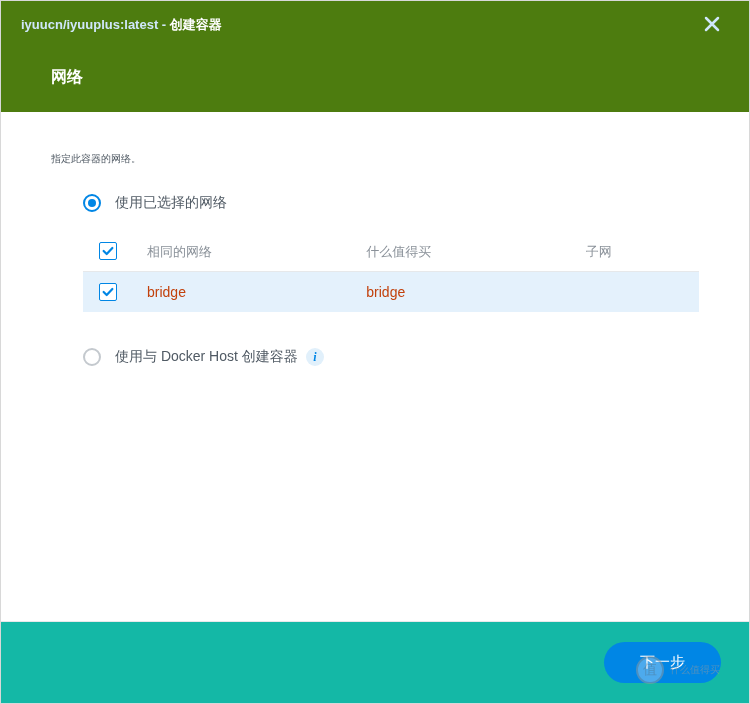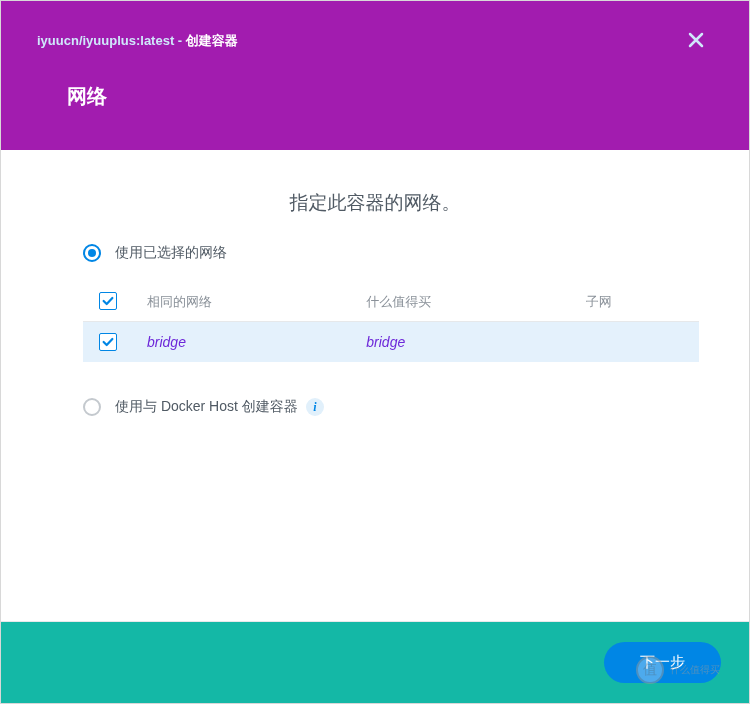--- a/index.html
+++ b/index.html
@@ -16,23 +16,23 @@
       position: relative;
     }
     .modal {
       width: 100%;
       height: 100%;
       display: flex;
       flex-direction: column;
       border: 1px solid #d8d8d8;
     }
     .header {
-      background: #a21caf;
-      color: #fff;
-      padding: 16px;
+      background: #4d7c0f;
+      color: #fff;
+      padding: 0;
     }
     .header-top {
       display: flex;
       align-items: center;
       justify-content: space-between;
       padding: 10px 25px 10px 20px;
     }
     .header-title {
       font-size: 13px;
       font-weight: 600;
@@ -45,35 +45,34 @@
       cursor: pointer;
       font-size: 20px;
       color: #d0e7fb;
       line-height: 1;
       padding: 4px;
     }
     .header-sub {
       padding: 18px 50px 24px 50px;
     }
     .header-sub-title {
-      font-size: 20px;
+      font-size: 16px;
       font-weight: 700;
       color: #fff;
     }
     .content {
       flex: 1;
       padding: 40px 50px 20px 50px;
       overflow: auto;
       color: #505a64;
     }
     .desc {
-      font-size: 19px;
+      font-size: 10px;
       color: #505a64;
       margin-bottom: 28px;
-      text-align: center;
     }
     .radio-row {
       display: flex;
       align-items: flex-start;
       margin-bottom: 20px;
       padding-left: 32px;
     }
     .radio-outer {
       width: 18px;
       height: 18px;
@@ -121,23 +120,22 @@
     th.check-col, td.check-col {
       width: 50px;
       text-align: center;
       padding: 10px 8px;
     }
     tbody tr.selected {
       background: #e4f1fc;
     }
     td {
       font-size: 14px;
-      color: #6d28d9;
+      color: #c2410c;
       padding: 12px 14px;
-      font-style: italic;
     }
     .checkbox {
       width: 18px;
       height: 18px;
       border: 1px solid #c4c9ce;
       border-radius: 2px;
       display: inline-flex;
       align-items: center;
       justify-content: center;
       cursor: pointer;

